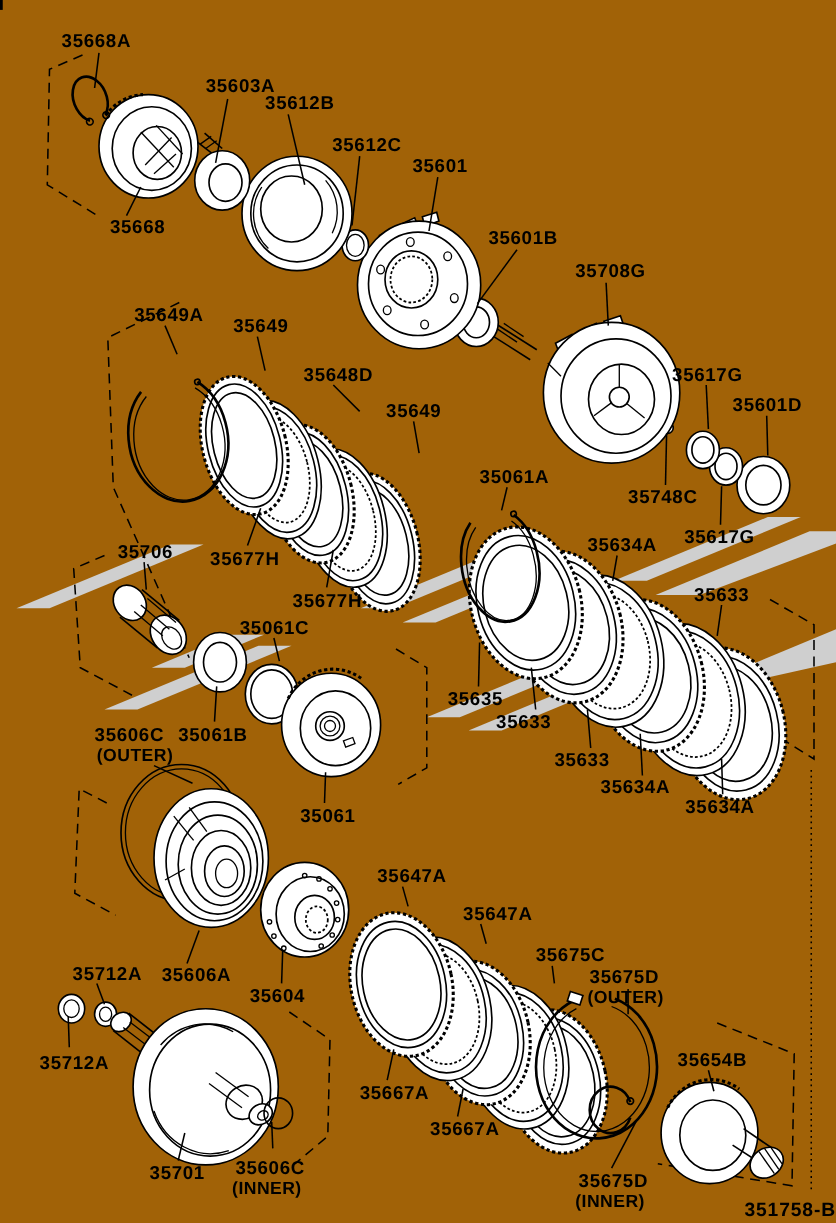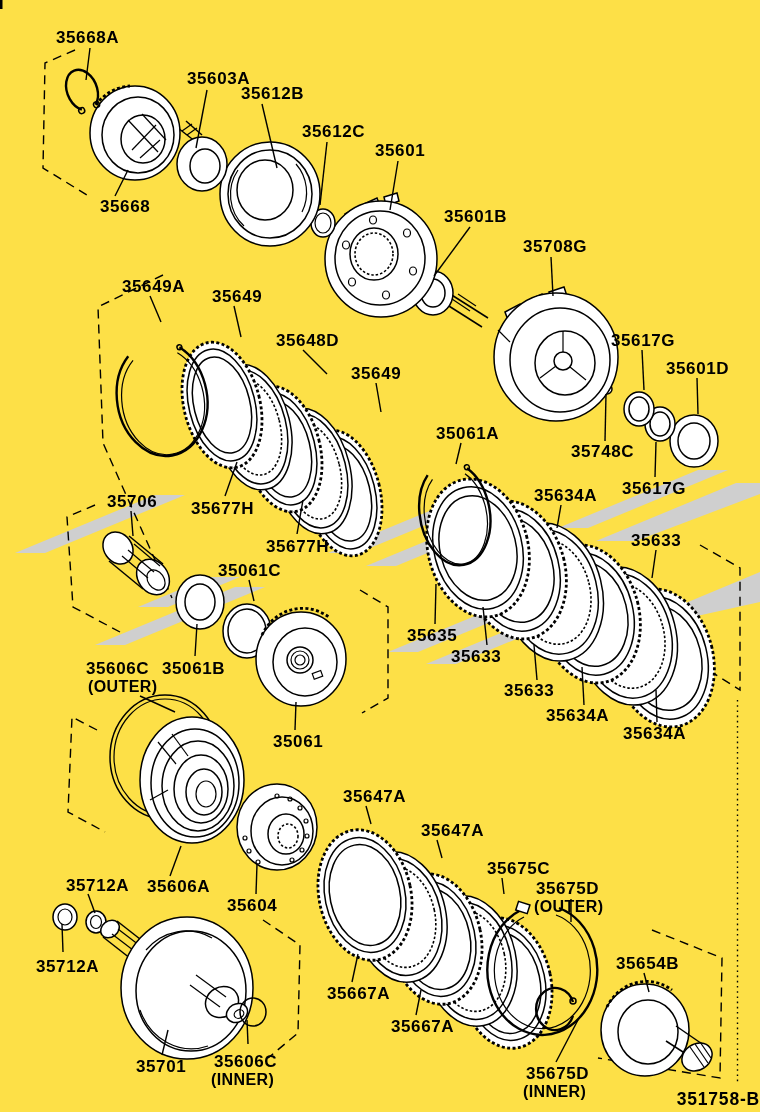--- a/index.html
+++ b/index.html
@@ -1,16 +1,16 @@
 <!DOCTYPE html>
 <html><head>
 <meta charset="utf-8">
 <style>
   html,body{margin:0;padding:0;background:#fff;}
-  .stage{position:relative;width:760px;height:1112px;background:#fde047;overflow:hidden;
+  .stage{position:relative;width:760px;height:1112px;background:#a16207;overflow:hidden;
          font-family:"Liberation Sans",sans-serif;}
   svg{display:block}
   .lbl{font-family:"Liberation Sans","DejaVu Sans",sans-serif;font-weight:bold;
        font-size:17px;letter-spacing:0.6px;fill:#000;}
   .sub{font-size:16px;letter-spacing:0.4px;}
   .fig{font-size:17.5px;letter-spacing:0.8px;}
   .wm{fill:#cfcfcf;stroke:none;}
   .ln{stroke:#000;stroke-width:1.5;fill:#fff;}
   .nf{stroke:#000;stroke-width:1.5;fill:none;}
   .tn{stroke:#000;stroke-width:1.2;fill:none;}

